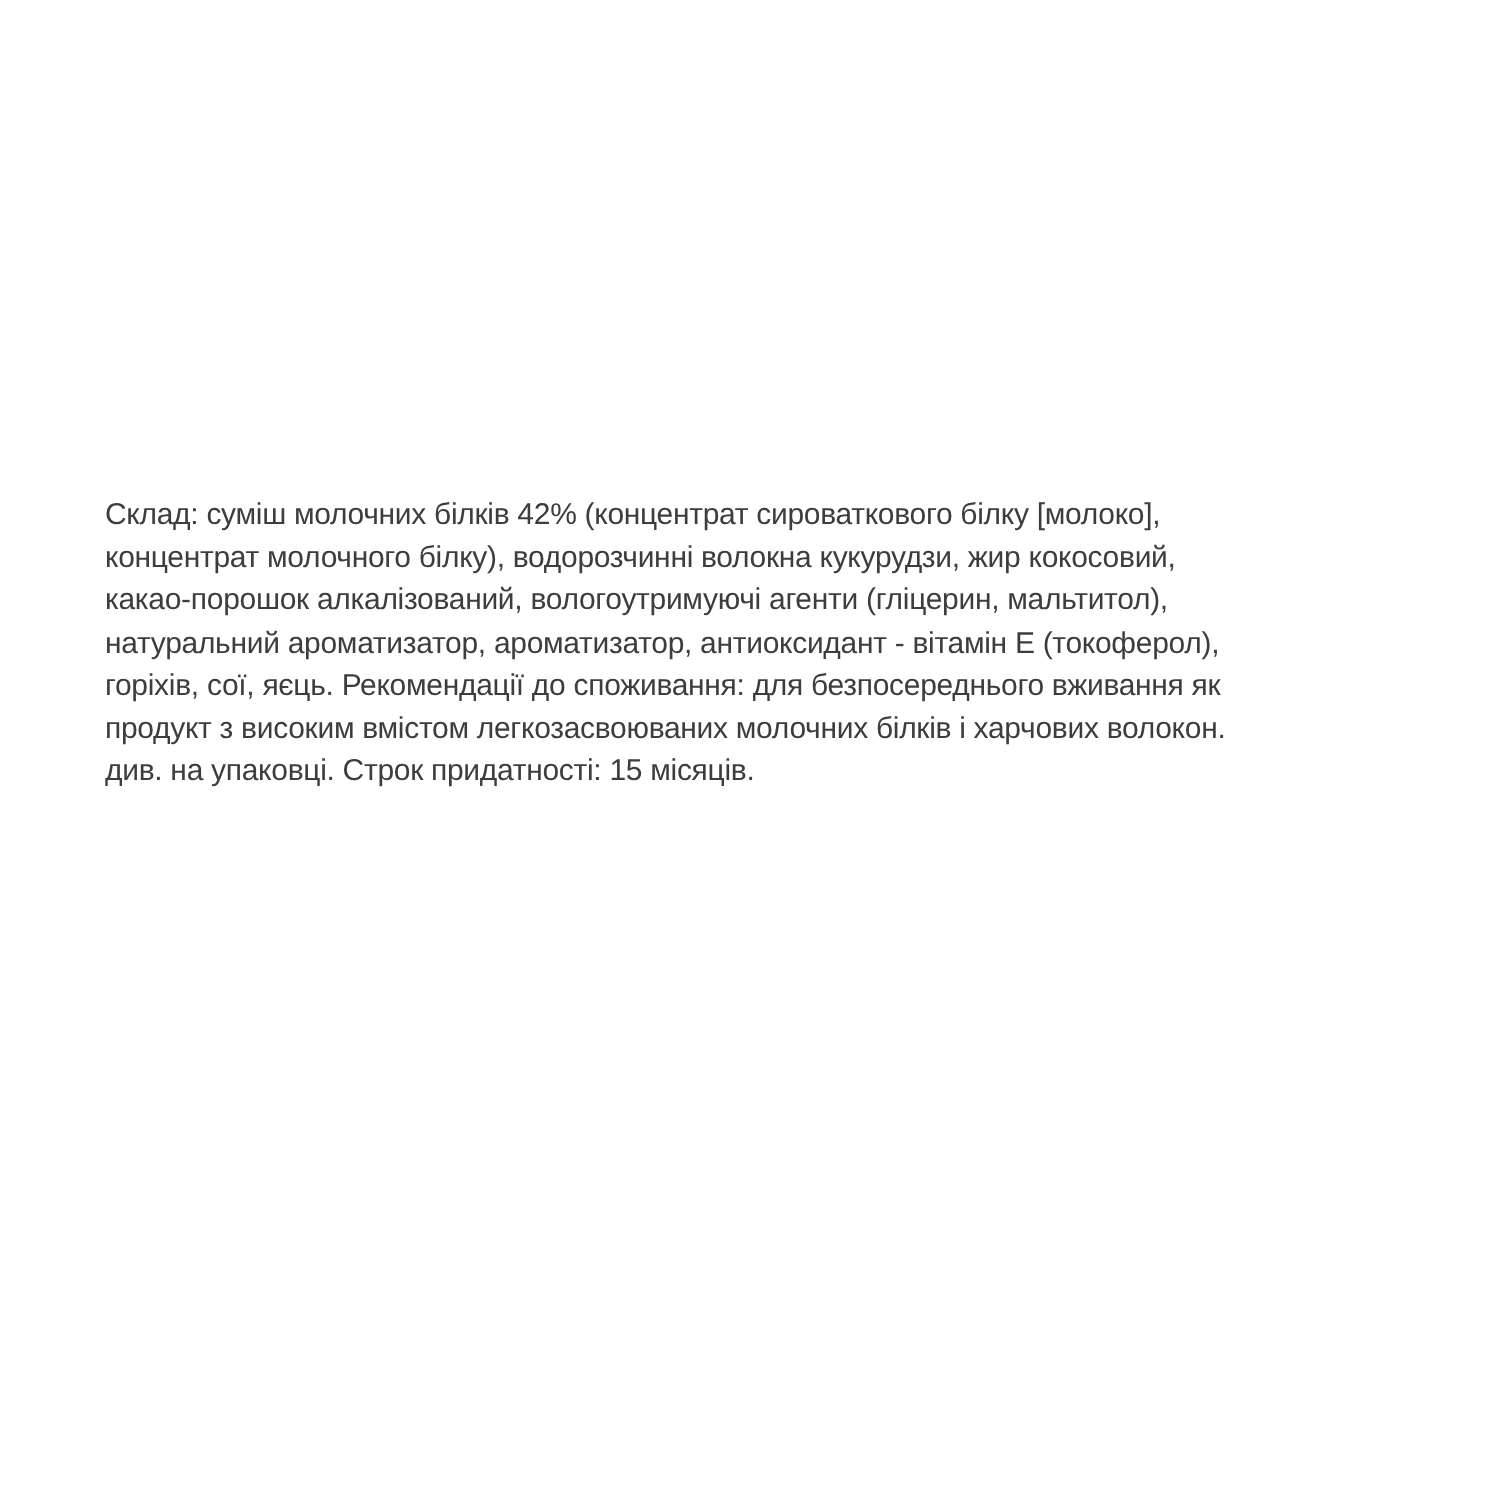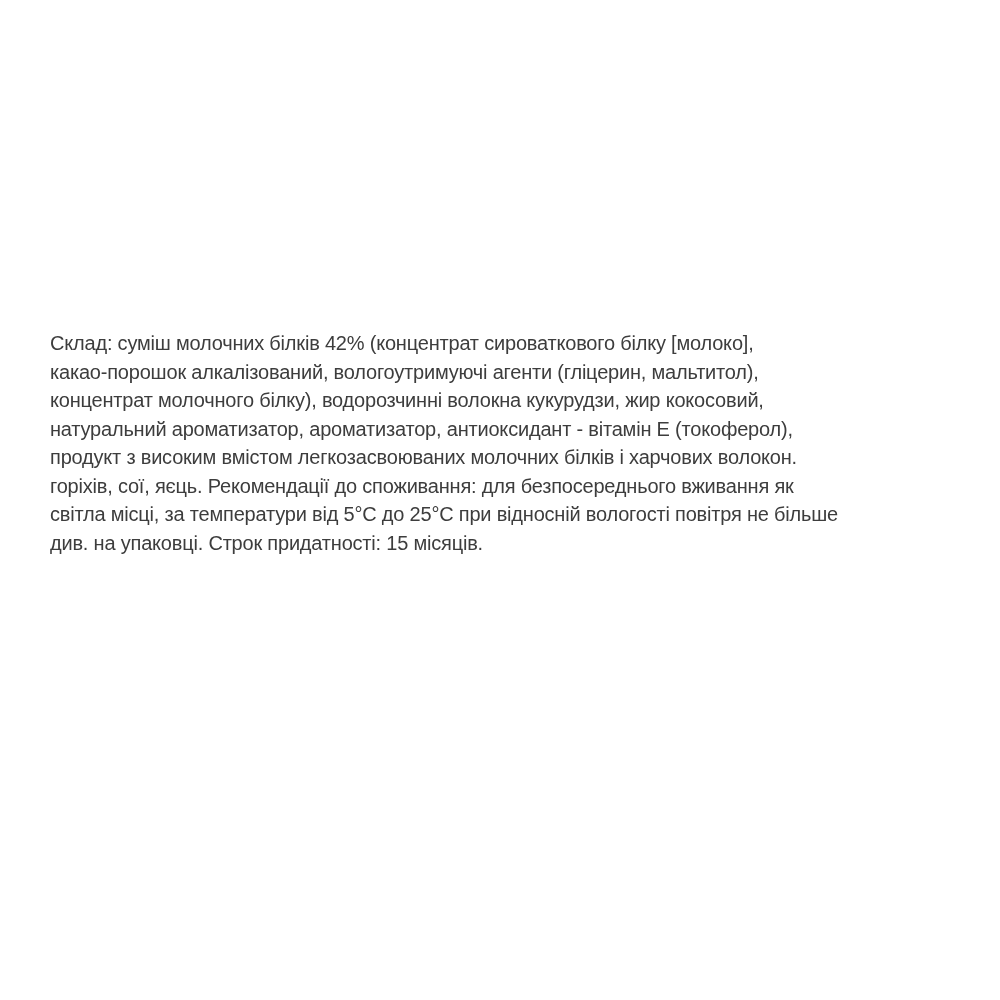--- a/index.html
+++ b/index.html
@@ -18,27 +18,27 @@
     left: 50px;
     top: 329px;
     width: 905px;
     color: #3d3d3d;
     font-size: 20px;
     line-height: 28.5px;
     letter-spacing: -0.2px;
   }
   .label-text-line {
     white-space: nowrap;
+    margin-left: 20px;
   }
 </style>
 </head>
 <body>
 
 <div class="label-text-block">
   <div class="label-text-line">Склад: суміш молочних білків 42% (концентрат сироваткового білку [молоко],</div>
+  <div class="label-text-line">концентрат молочного білку), водорозчинні волокна кукурудзи, жир кокосовий,</div>
   <div class="label-text-line">какао-порошок алкалізований, вологоутримуючі агенти (гліцерин, мальтитол),</div>
-  <div class="label-text-line">концентрат молочного білку), водорозчинні волокна кукурудзи, жир кокосовий,</div>
   <div class="label-text-line">натуральний ароматизатор, ароматизатор, антиоксидант - вітамін Е (токоферол),</div>
+  <div class="label-text-line">горіхів, сої, яєць. Рекомендації до споживання: для безпосереднього вживання як</div>
   <div class="label-text-line">продукт з високим вмістом легкозасвоюваних молочних білків і харчових волокон.</div>
-  <div class="label-text-line">горіхів, сої, яєць. Рекомендації до споживання: для безпосереднього вживання як</div>
-  <div class="label-text-line">світла місці, за температури від 5°C до 25°C при відносній вологості повітря не більше</div>
   <div class="label-text-line">див. на упаковці. Строк придатності: 15 місяців.</div>
 </div>
 
 </body></html>

